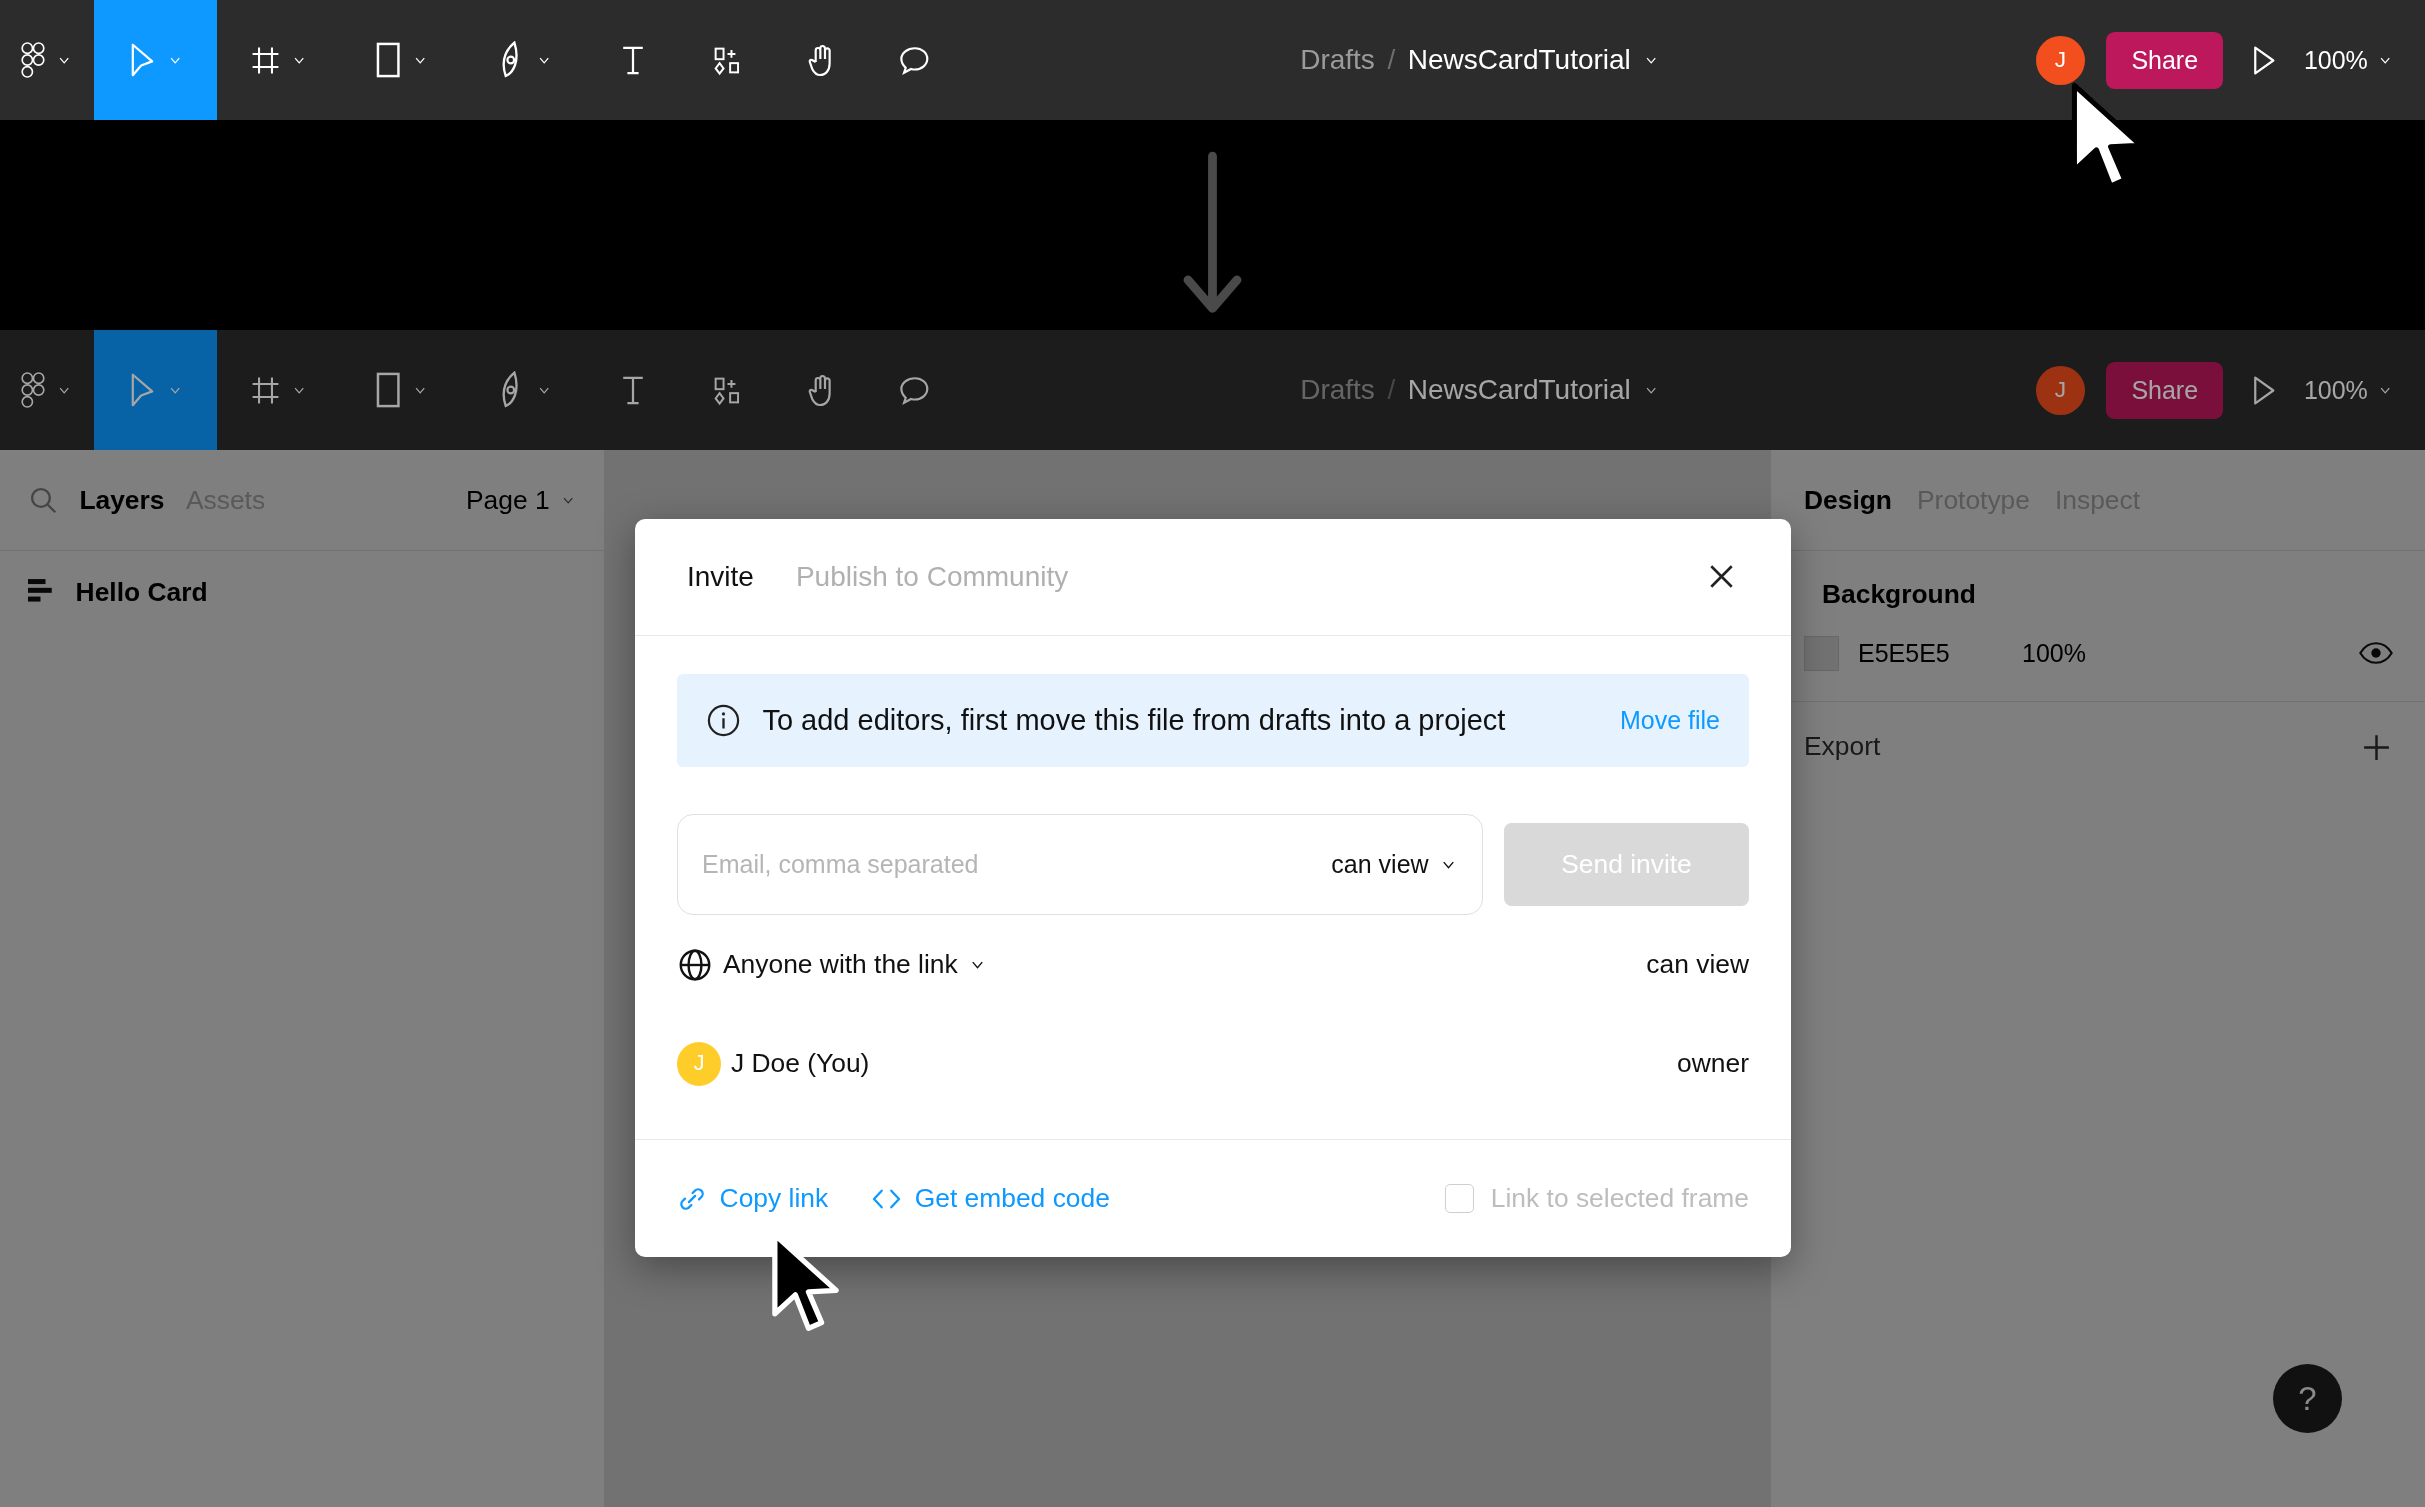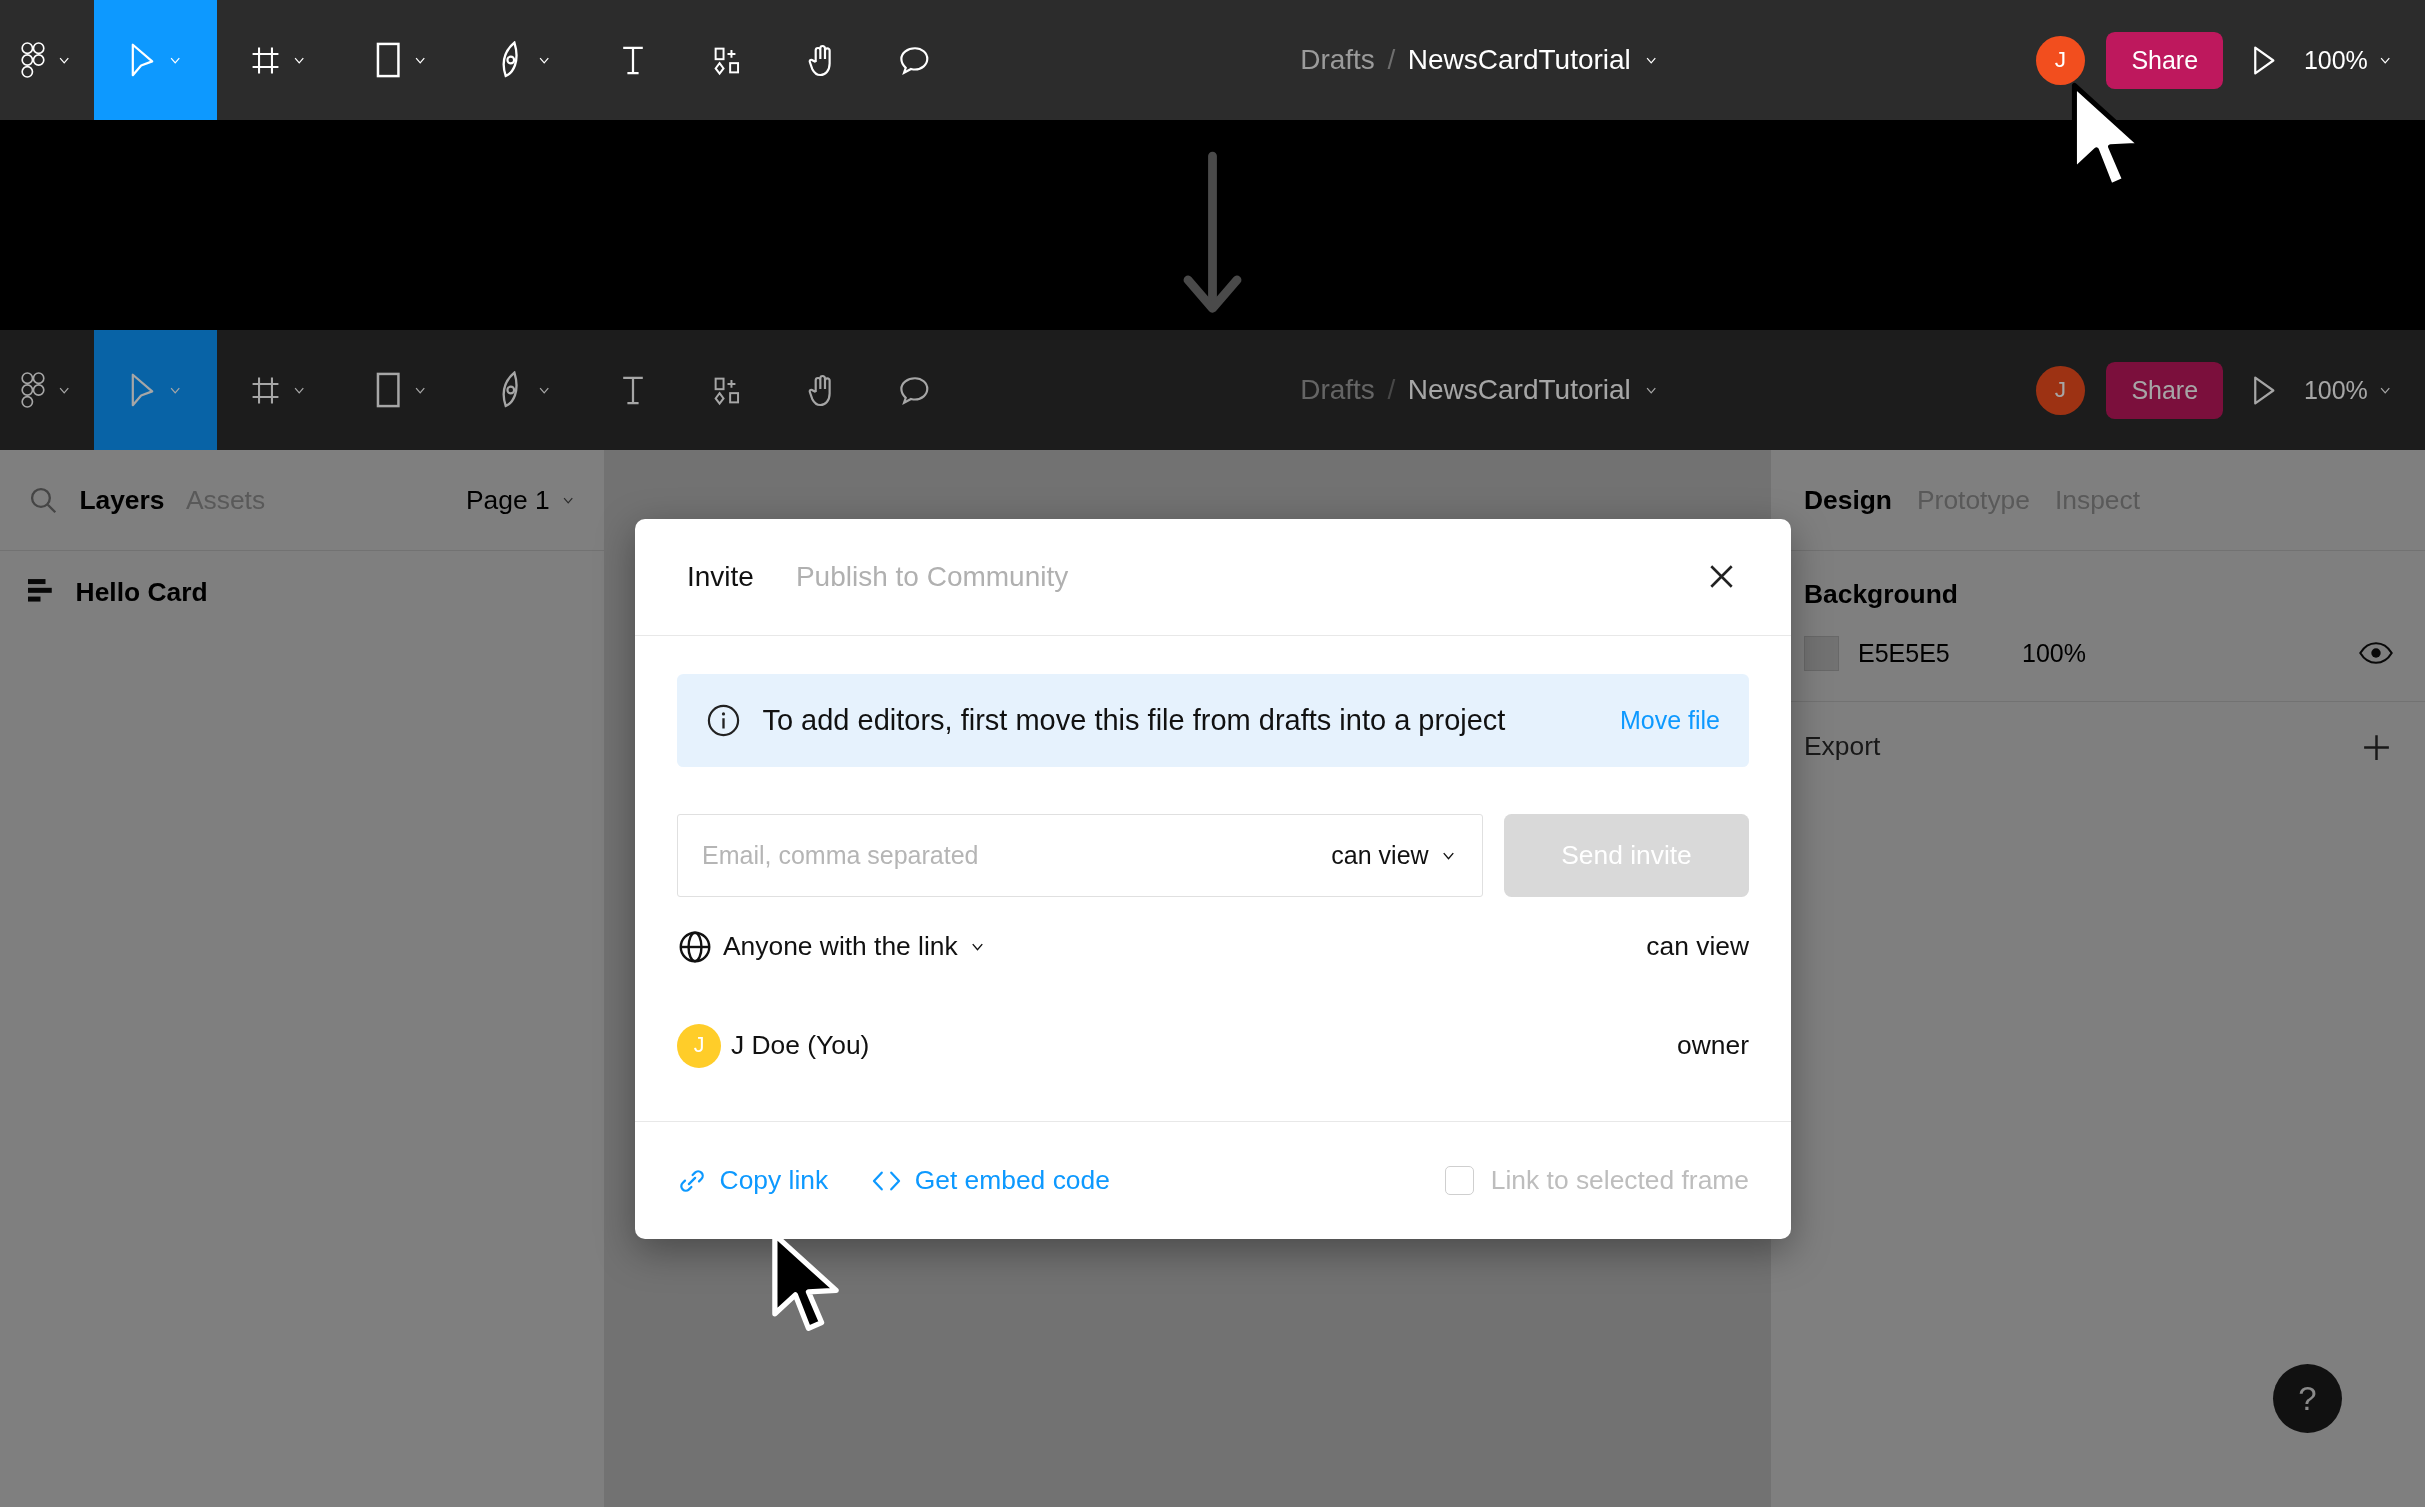--- a/index.html
+++ b/index.html
@@ -87,21 +87,21 @@
     position: absolute; right: 0; top: 450px; width: 655px; height: 1057px;
     background: #fff;
   }
   .rp-header {
     height: 101px; display: flex; align-items: center; gap: 25px;
     padding: 0 33px; border-bottom: 1.3px solid #e5e5e5;
   }
   .rp-tab { font-size: 26.4px; color: #b3b3b3; }
   .rp-tab.active { color: #000; font-weight: bold; }
   .rp-section { border-bottom: 1.3px solid #e5e5e5; padding: 28px 33px 30px; }
-  .rp-title { font-size: 26.4px; font-weight: bold; color: #000; margin-bottom: 26.4px; }
+  .rp-title { font-size: 26.4px; font-weight: bold; color: #000; margin-bottom: 26.4px; margin-left: 18px; }
   .bg-row { display: flex; align-items: center; gap: 19px; }
   .swatch { width: 35px; height: 35px; background: #e5e5e5; border: 0.6px solid #d0d0d0; }
   .bg-hex { font-size: 25px; color: #000; min-width: 145px; }
   .bg-op { font-size: 25px; color: #000; }
   .eye { margin-left: auto; }
   .export-row {
     display: flex; align-items: flex-start; padding: 29px 33px;
   }
   .export-label { font-size: 26.4px; color: #333; }
   .plus { margin-left: auto; }
@@ -136,21 +136,21 @@
   .info-banner {
     background: #e6f2fd; border-radius: 6.3px;
     height: 93px; display: flex; align-items: center;
     padding: 0 29px; gap: 21.4px;
   }
   .info-text { font-size: 29px; color: #111; }
   .move-file { margin-left: auto; font-size: 25px; color: #0d99ff; cursor: pointer; }
 
   .invite-row { display: flex; align-items: center; gap: 21.4px; margin-top: 47px; }
   .email-wrap {
-    flex: 1 1 auto; height: 83px; border: 1.3px solid #e0e0e0; border-radius: 3px;
+    flex: 1 1 auto; height: 101px; border: 1.3px solid #e0e0e0; border-radius: 16px;
     display: flex; align-items: center; padding: 15px 24px;
   }
   .email-input {
     flex: 1 1 auto; border: none; outline: none; font-size: 25px;
     font-family: "Liberation Sans", sans-serif; color: #111; background: transparent;
   }
   .email-input::placeholder { color: #b5b5b5; }
   .perm-sel { display: flex; align-items: center; gap: 10px; font-size: 25px; color: #111; cursor: pointer; }
   .send-btn {
     width: 245px; height: 83px; border: none; border-radius: 7.5px;

